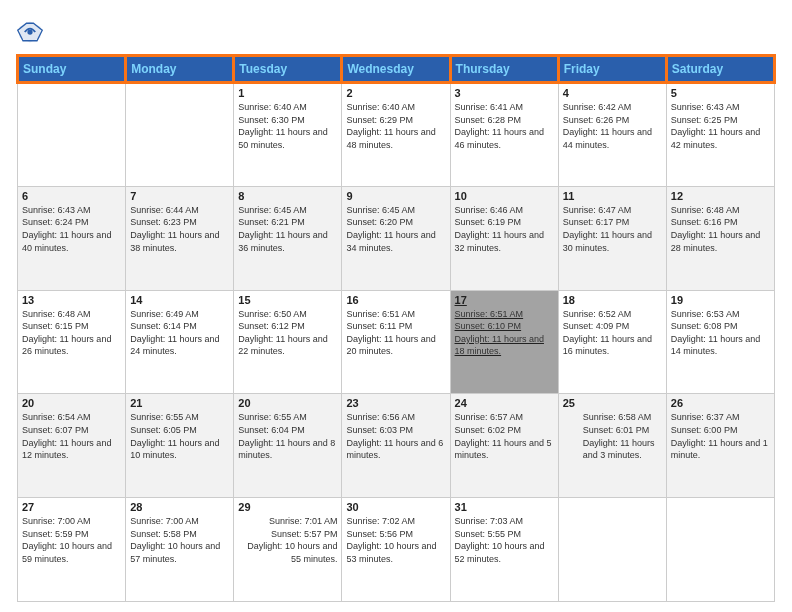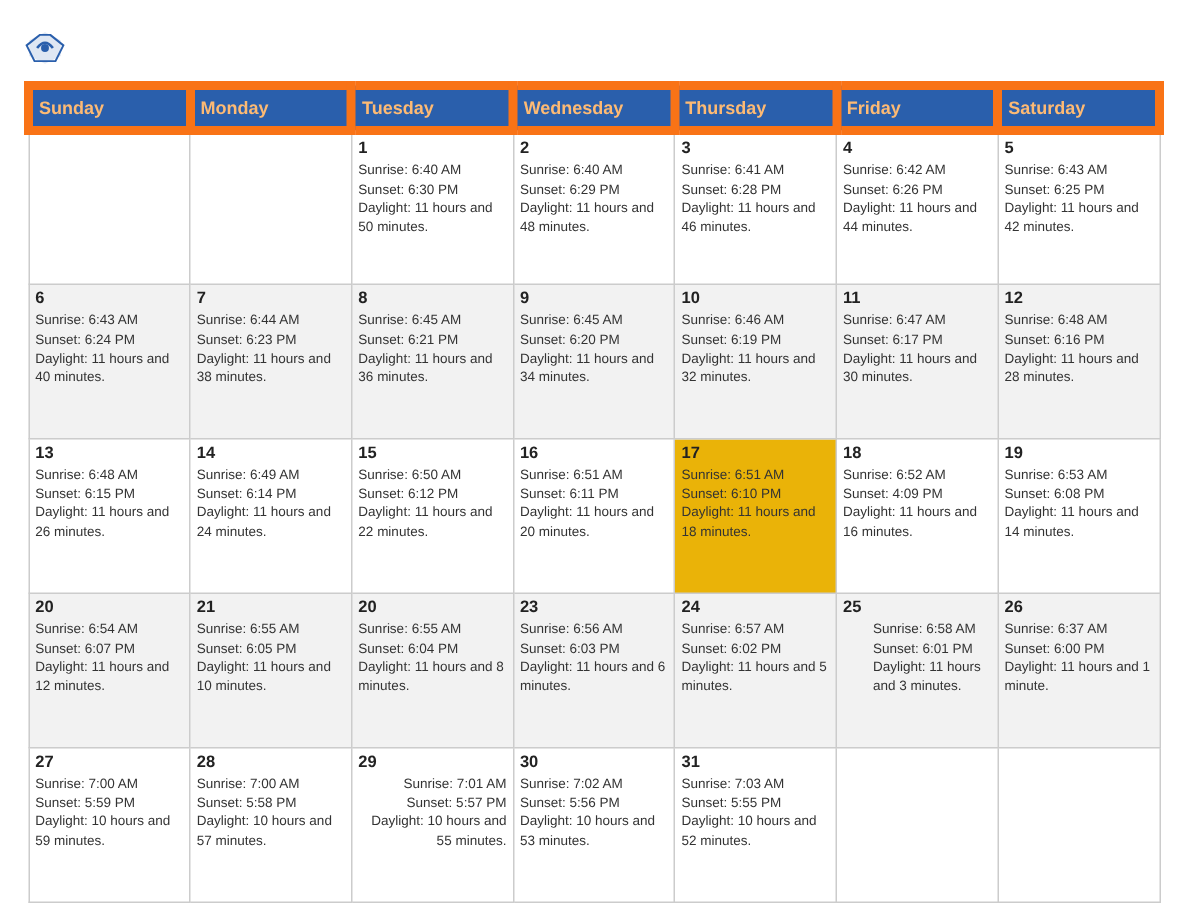--- a/index.html
+++ b/index.html
@@ -63,26 +63,26 @@
     }
     .calendar {
       flex: 1;
       border: 1px solid #ccc;
       border-collapse: collapse;
       width: 100%;
       table-layout: fixed;
     }
     .calendar thead tr th {
       background: #2a5fac;
-      color: #fdba74;
+      color: #7dd3fc;
       font-size: 12px;
       font-weight: bold;
       padding: 5px 4px;
       text-align: left;
-      border: 6px solid #f97316;
+      border: 3px solid #f97316;
     }
     .calendar tbody tr td {
       vertical-align: top;
       border: 1px solid #ccc;
       padding: 3px 4px;
       font-size: 9.5px;
       color: #222;
       height: 88px;
     }
     .day-num {
@@ -241,21 +241,21 @@
             <div class="cell-text" style="white-space: pre-line;">Sunrise: 6:50 AM
 Sunset: 6:12 PM
 Daylight: 11 hours and 22 minutes.</div>
           </td>
           <td style="background: rgb(255, 255, 255);">
             <div class="day-num">16</div>
             <div class="cell-text" style="white-space: pre-line;">Sunrise: 6:51 AM
 Sunset: 6:11 PM
 Daylight: 11 hours and 20 minutes.</div>
           </td>
-          <td style="background: #eab308;">
+          <td style="background: #a3a3a3; text-decoration: underline;">
             <div class="day-num">17</div>
             <div class="cell-text" style="white-space: pre-line;">Sunrise: 6:51 AM
 Sunset: 6:10 PM
 Daylight: 11 hours and 18 minutes.</div>
           </td>
           <td style="background: rgb(255, 255, 255);">
             <div class="day-num">18</div>
             <div class="cell-text" style="white-space: pre-line;">Sunrise: 6:52 AM
 Sunset: 4:09 PM
 Daylight: 11 hours and 16 minutes.</div>

